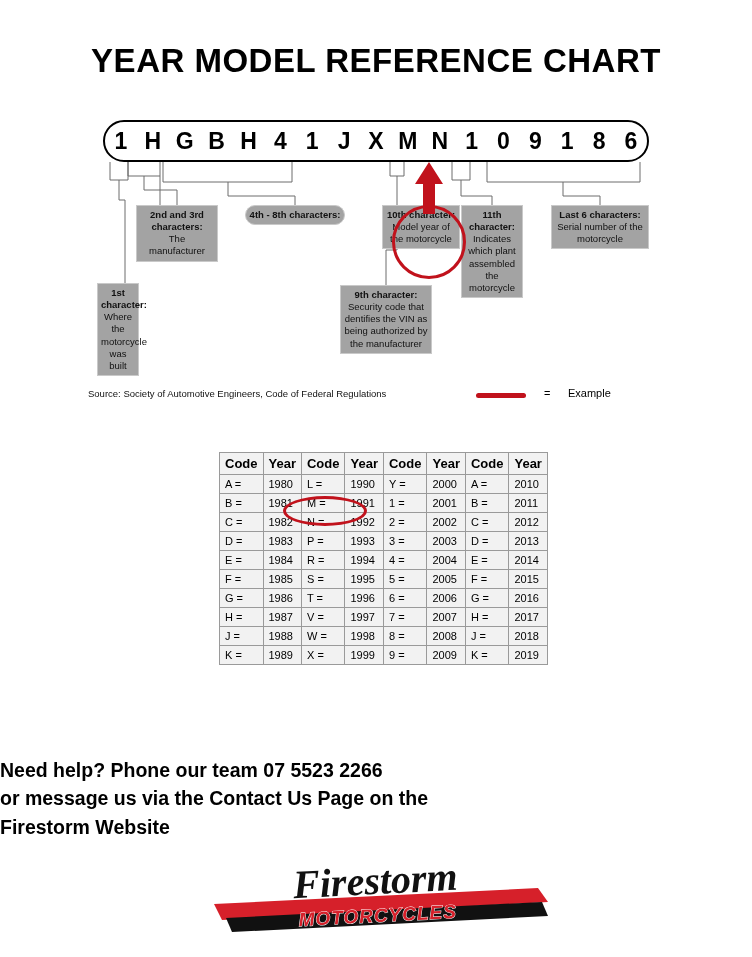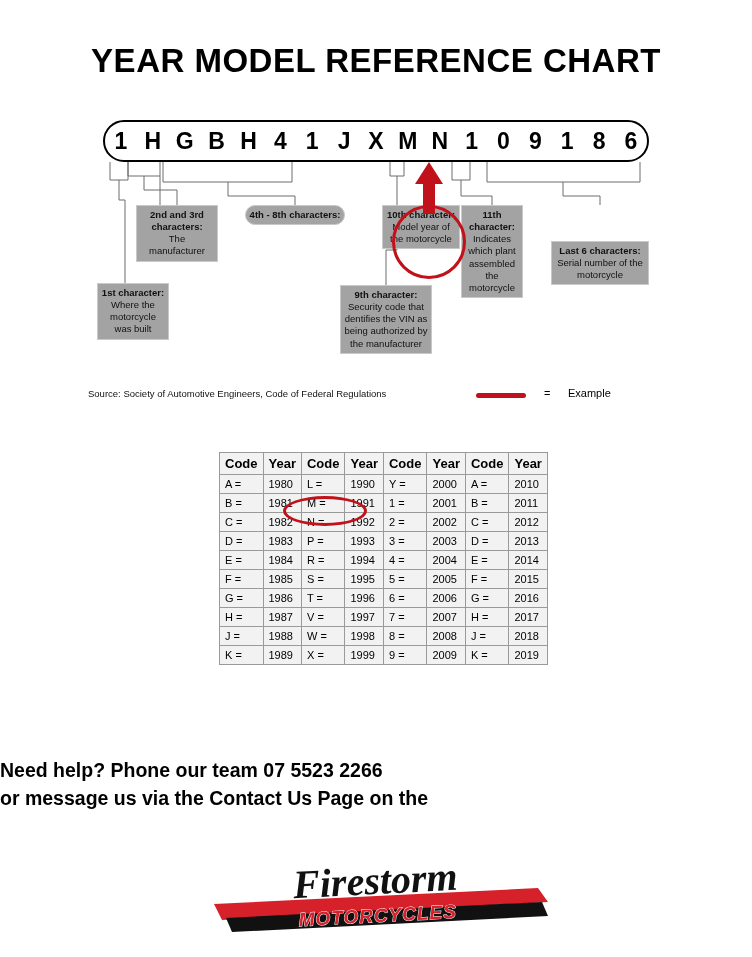--- a/index.html
+++ b/index.html
@@ -65,27 +65,27 @@
     border: 1px solid #c9c9c9;
     box-sizing: border-box;
     text-align: center;
     font-size: 9.5px;
     line-height: 1.28;
     padding: 3px 3px;
     color: #111;
   }
   .callout b { font-weight: bold; }
 
-  #c1 { left: 97px;  top: 283px; width: 72px;  }
+  #c1 { left: 97px;  top: 283px; width: 42px;  }
   #c2 { left: 136px; top: 205px; width: 82px;  }
   #c3 { left: 245px; top: 205px; width: 100px; border-radius: 22px; }
   #c4 { left: 340px; top: 285px; width: 92px;  }
   #c5 { left: 382px; top: 205px; width: 78px;  }
   #c6 { left: 461px; top: 205px; width: 62px;  }
-  #c7 { left: 551px; top: 205px; width: 98px; margin-top: 36px;  }
+  #c7 { left: 551px; top: 205px; width: 98px;  }
 
   
   #source {
     position: absolute;
     left: 88px;
     top: 388px;
     font-size: 9.5px;
     color: #111;
   }
   #example-dash {
@@ -395,20 +395,21 @@
       <td class="year">2019</td>
     </tr>
   </tbody>
 </table>
 
 <div class="ellipse" id="ellipse-table"></div>
 
 <div id="footer-text">
   <div>Need help?  Phone our team 07 5523 2266</div>
   <div>or message us via the Contact Us Page on the</div>
+  <div>Firestorm Website</div>
 </div>
 
 <svg id="logo" viewBox="0 0 360 78">
   <g>
     <polygon points="18,46 342,30 352,44 26,62" fill="#d6202a"></polygon>
     <polygon points="30,60 346,44 352,58 36,74" fill="#111111"></polygon>
     <text x="180" y="36" text-anchor="middle" font-family="'Liberation Serif', serif" font-size="40" font-style="italic" font-weight="bold" fill="#111111" stroke="#ffffff" stroke-width="1.2" paint-order="stroke" transform="rotate(-3 180 36)">Firestorm</text>
     <text x="182" y="64" text-anchor="middle" font-family="'Liberation Sans', sans-serif" font-size="19" font-style="italic" font-weight="bold" letter-spacing="1" fill="#d6202a" stroke="#ffffff" stroke-width="0.9" paint-order="stroke" transform="rotate(-3 182 64)">MOTORCYCLES</text>
   </g>
 </svg>

